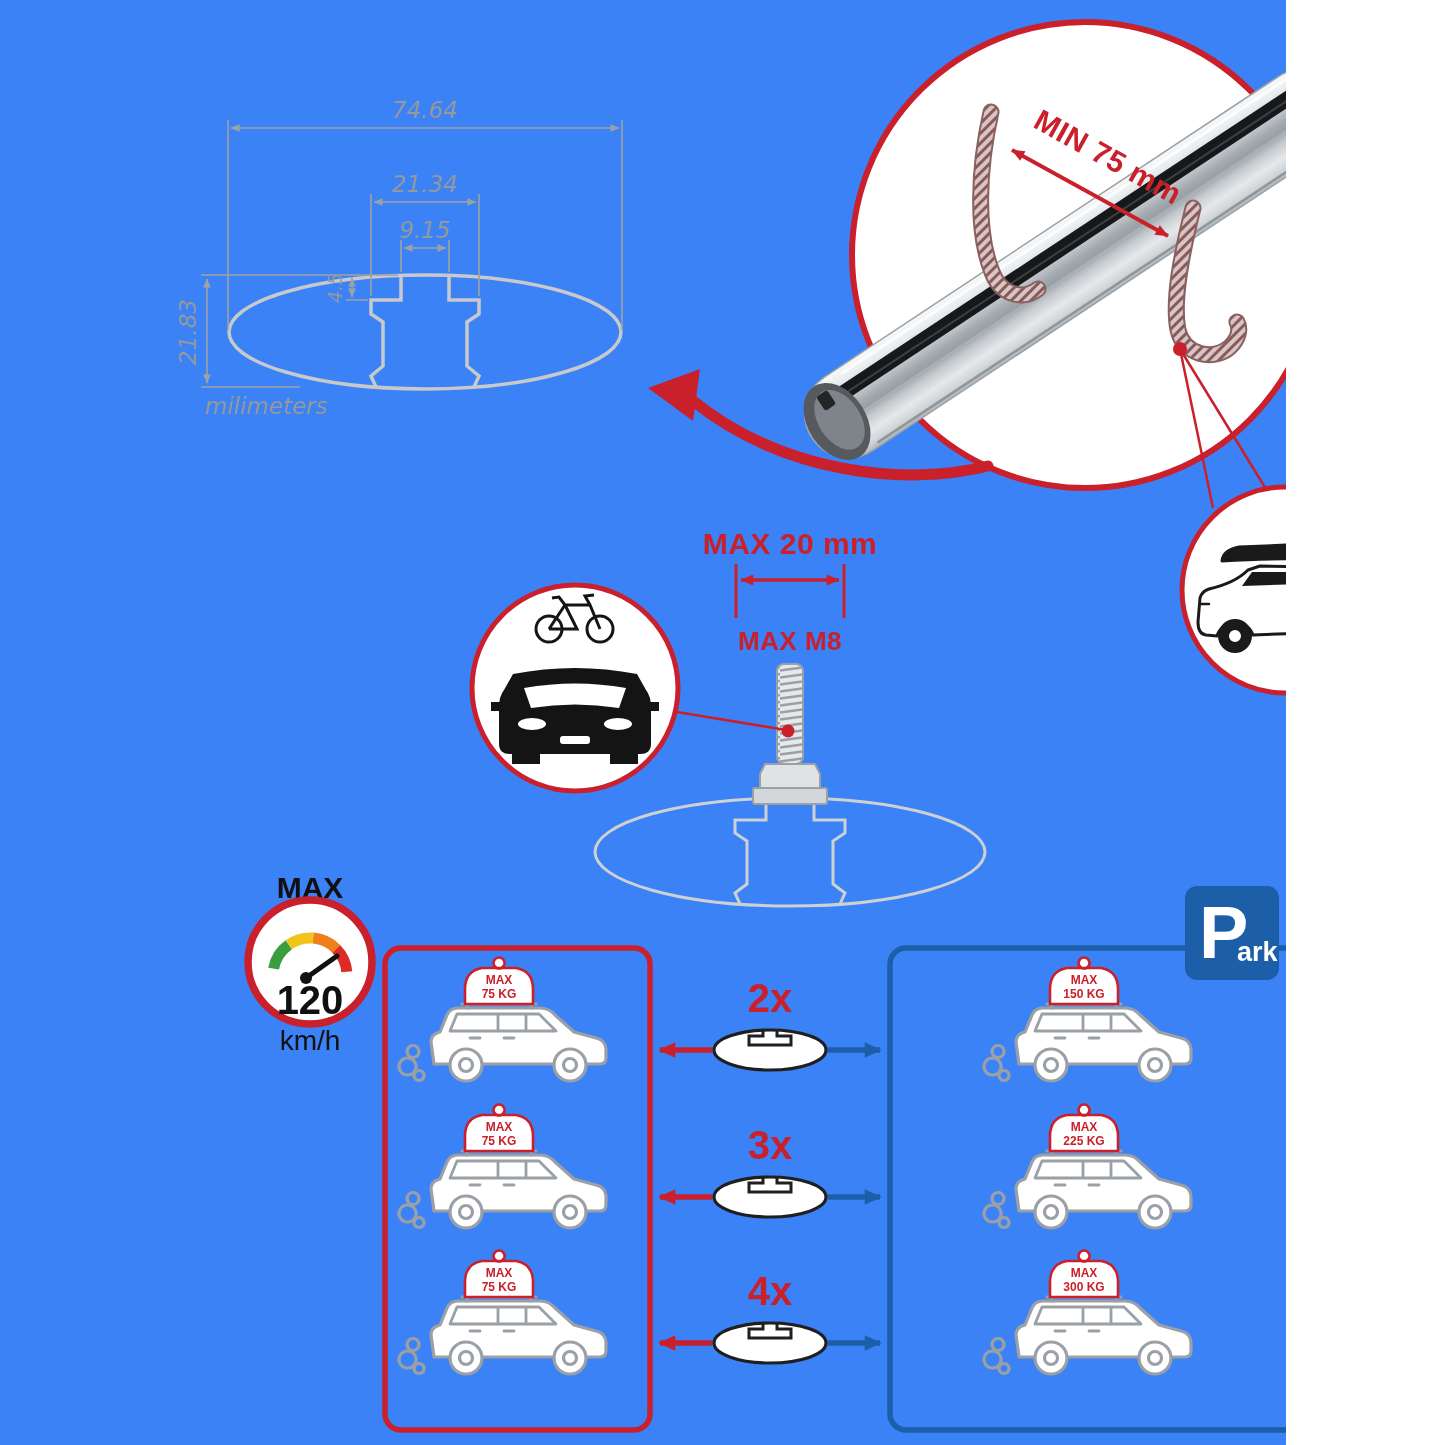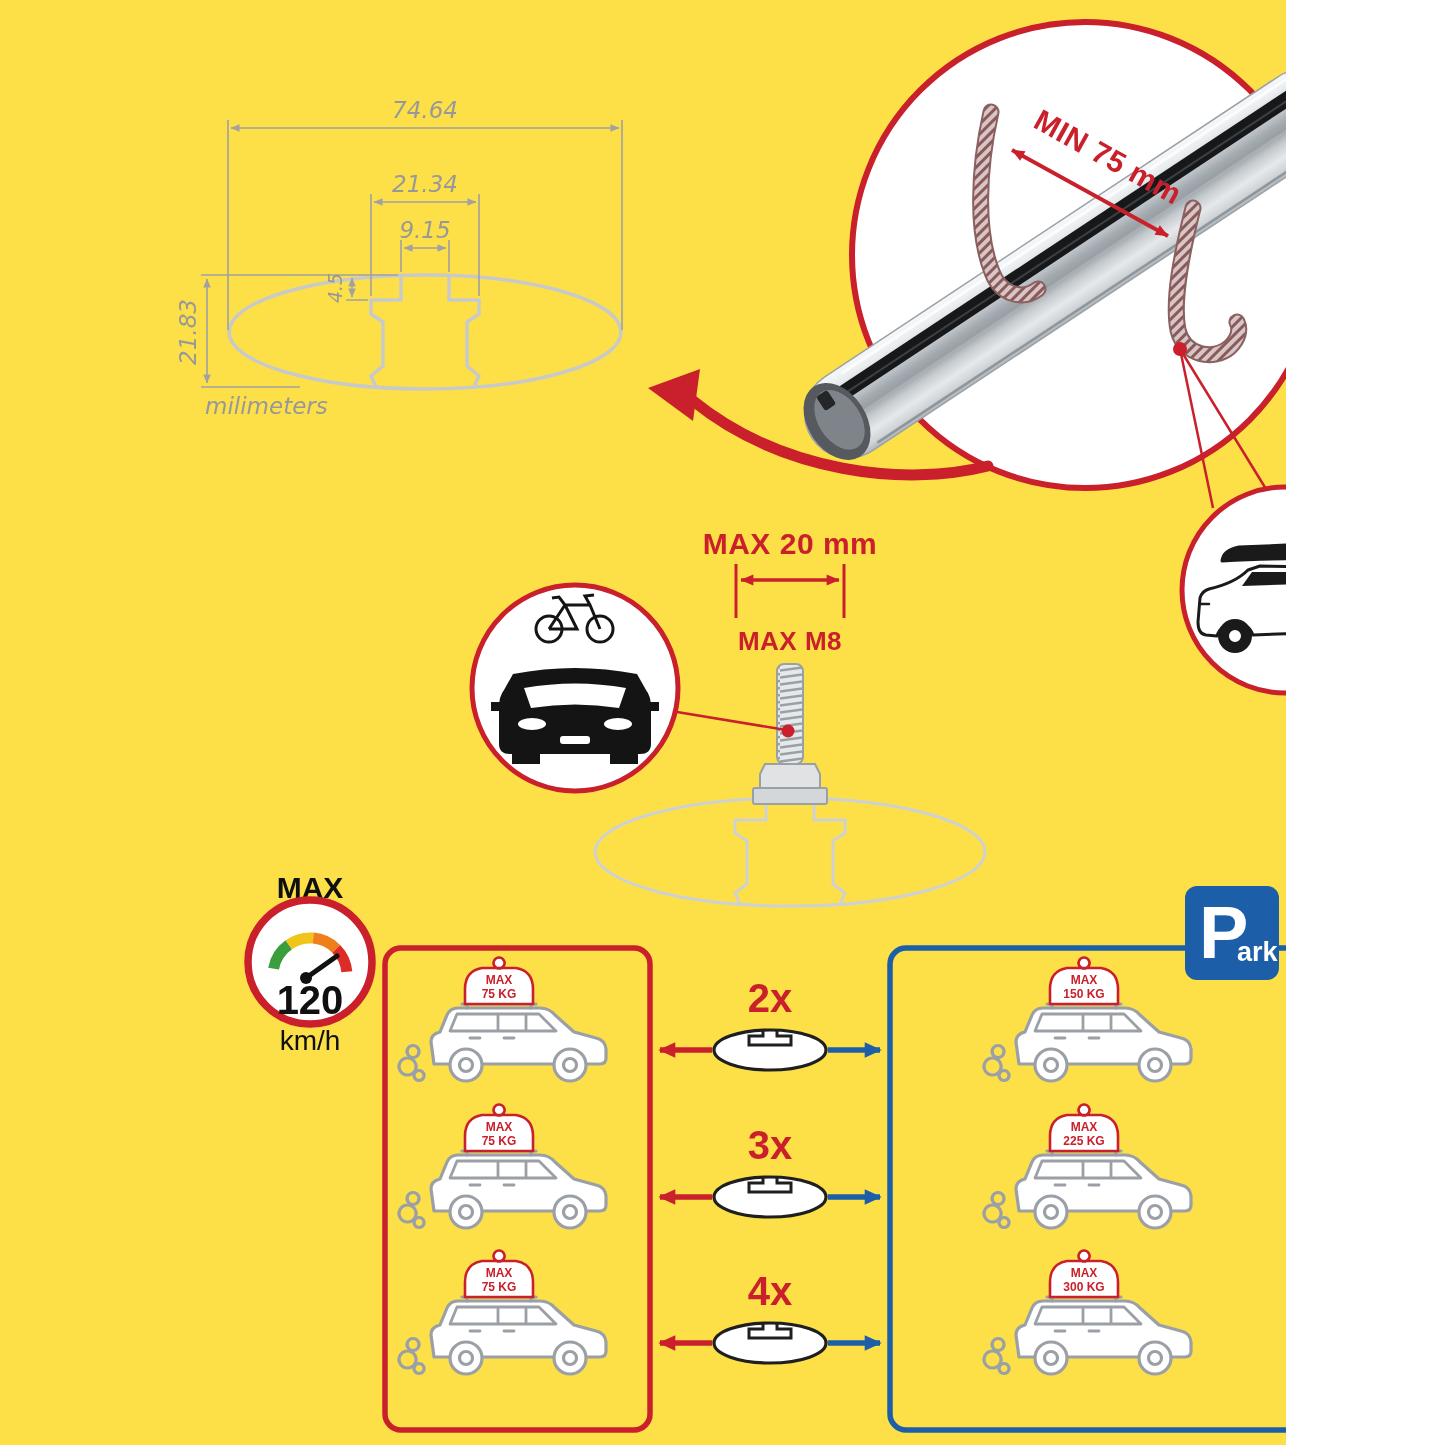--- a/index.html
+++ b/index.html
@@ -1,16 +1,16 @@
 <!DOCTYPE html>
 <html><head>
 <meta charset="utf-8">
 <style>
   html,body{margin:0;padding:0;background:#ffffff;}
-  #canvas{position:relative;width:1286px;height:1445px;background:#fde047;font-family:"Liberation Sans",sans-serif;overflow:hidden;}
+  #canvas{position:relative;width:1286px;height:1445px;background:#3b82f6;font-family:"Liberation Sans",sans-serif;overflow:hidden;}
   svg text{font-family:"Liberation Sans",sans-serif;}
   .dimtxt{font-family:"DejaVu Sans",sans-serif;font-style:italic;font-size:23px;fill:#97989a;text-anchor:middle;}
   .dimtxt-sm{font-size:19px;}
   .dimtxt-start{text-anchor:start;}
   .redlbl{font-weight:bold;font-size:30px;fill:#C9202C;text-anchor:middle;letter-spacing:.5px;}
   .redlbl-sm{font-size:26px;}
   .badgetxt{font-weight:bold;font-size:12px;fill:#C9202C;text-anchor:middle;}
   .multtxt{font-weight:bold;font-size:40px;fill:#C9202C;text-anchor:middle;}
   .gaugeval{font-weight:bold;font-size:40px;fill:#101010;text-anchor:middle;}
   .gaugemax{font-weight:bold;font-size:30px;fill:#101010;text-anchor:middle;}

